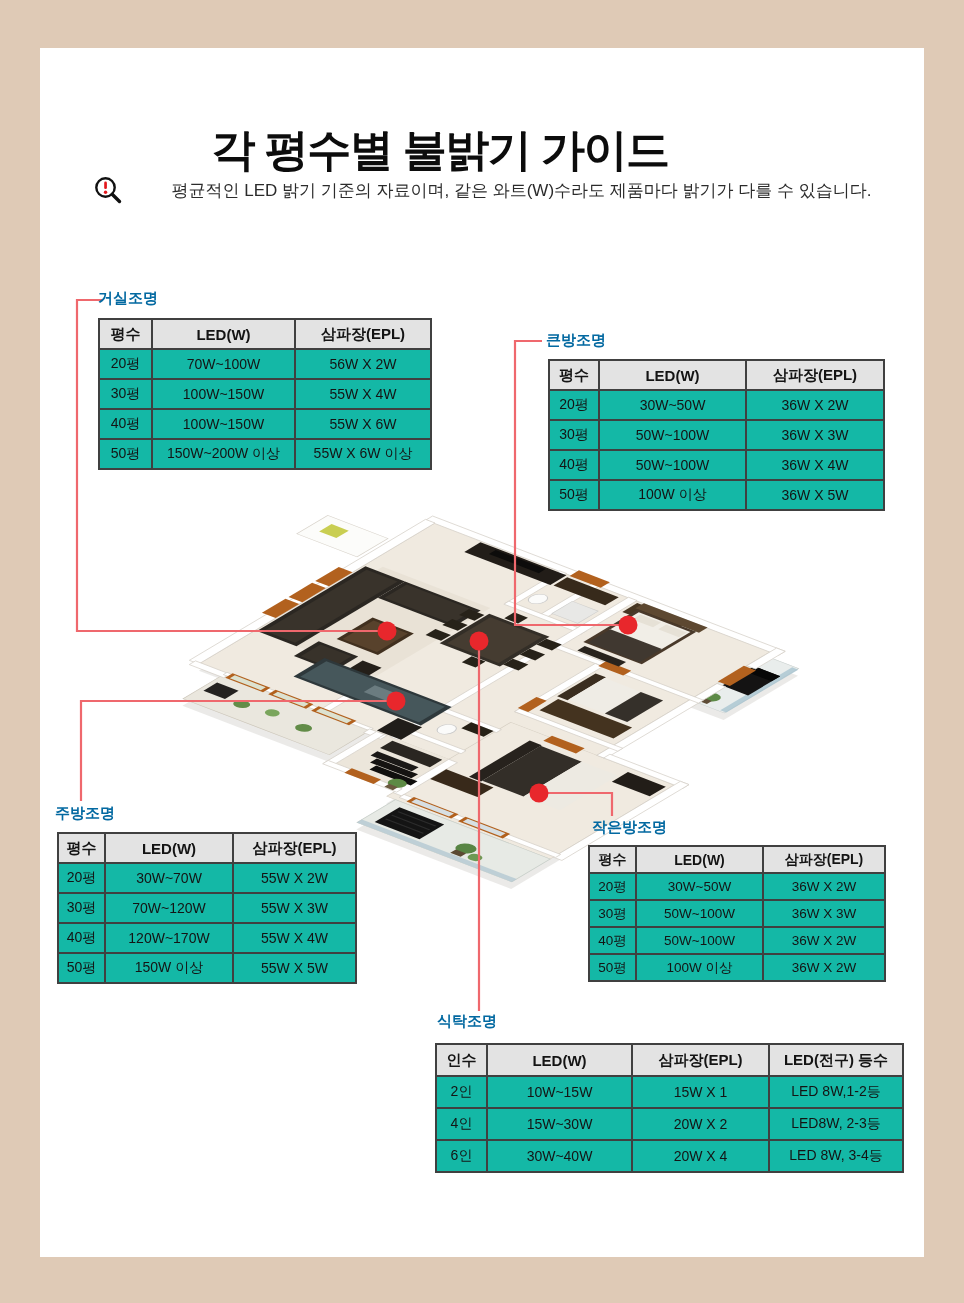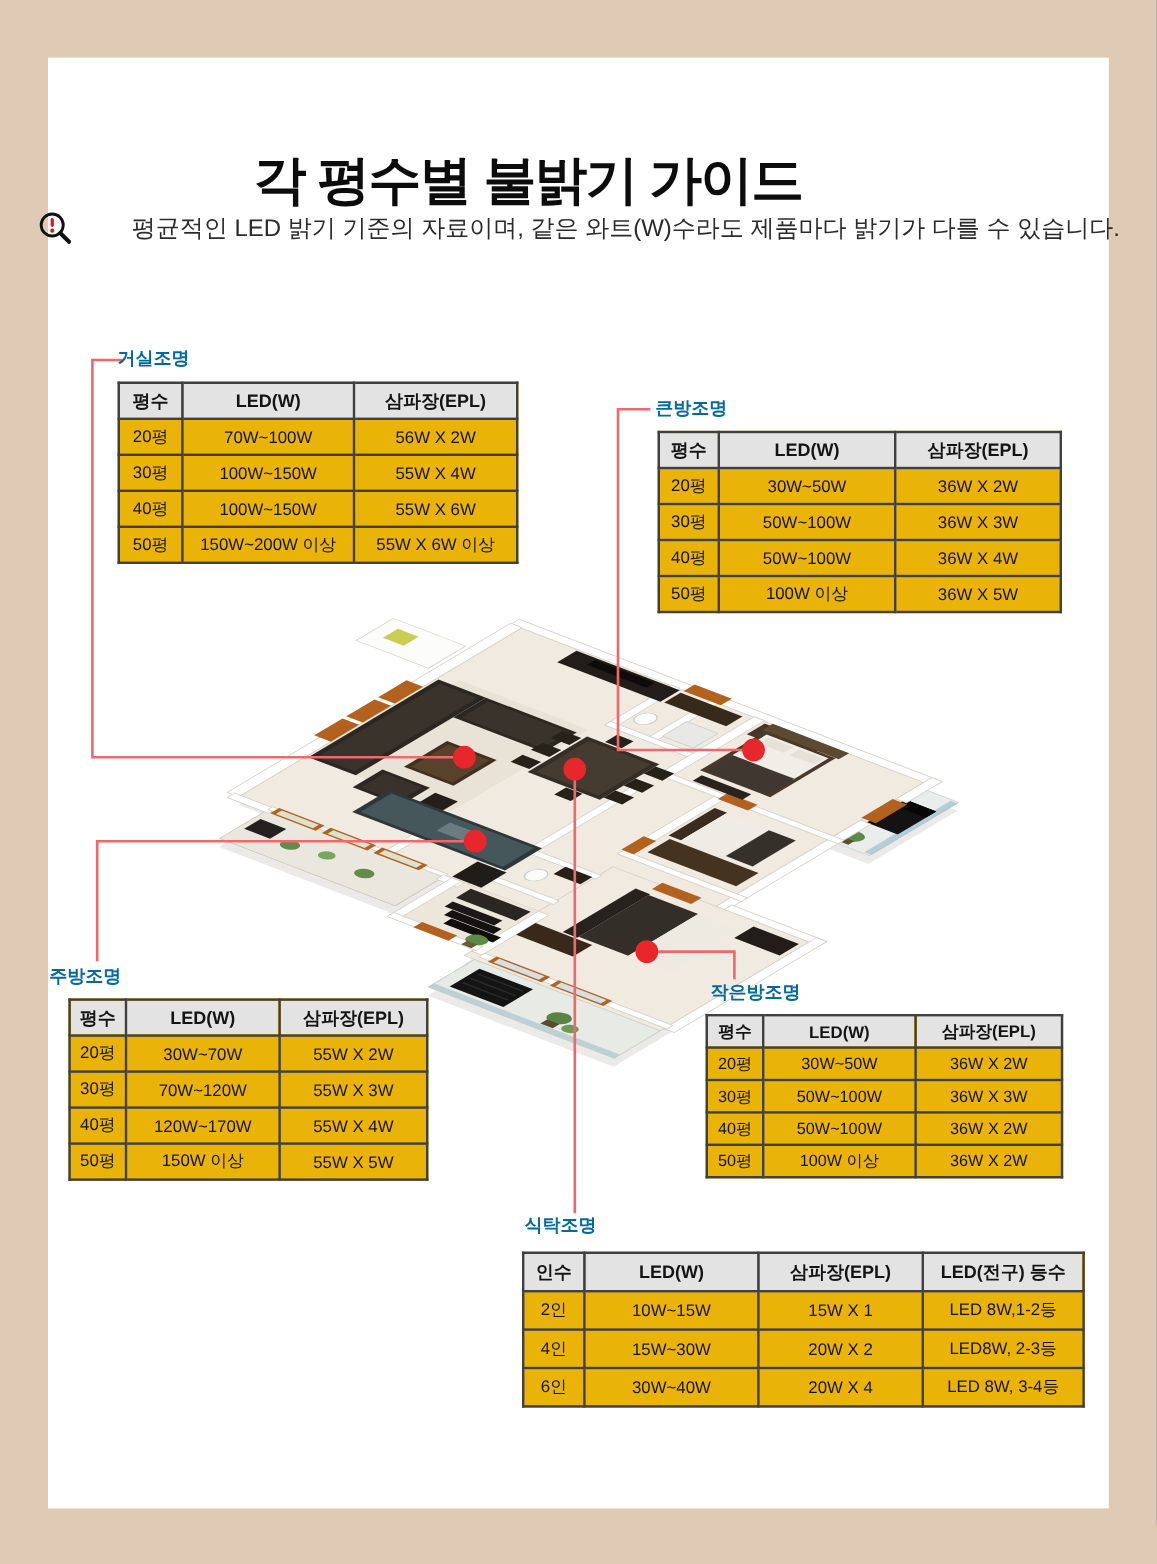--- a/index.html
+++ b/index.html
@@ -3,23 +3,23 @@
 <meta charset="utf-8">
 <style>
   html,body{margin:0;padding:0;background:#888;}
   .page{position:relative;width:964px;height:1303px;background:#dfcab6;
         font-family:"Liberation Sans",sans-serif;overflow:hidden;margin:0 auto;}
   .content{position:absolute;left:40px;top:48px;width:884px;height:1209px;background:#ffffff;}
   .title{position:absolute;left:0;top:92px;width:880px;text-align:center;
          font-size:44px;font-weight:800;color:#0c0c0c;letter-spacing:-1.5px;}
   .notice{position:absolute;left:0;top:175px;width:964px;display:flex;
           justify-content:center;align-items:center;gap:9px;}
-  .notice-text{font-size:20px;color:#2b2b2b;margin-left:40px;}
+  .notice-text{font-size:17px;color:#2b2b2b;margin-left:40px;}
   .callout-label{position:absolute;font-size:15px;font-weight:700;color:#0369a1;white-space:nowrap;}
-  .ctable{position:absolute;border-collapse:collapse;table-layout:fixed;background:#eab308;}
+  .ctable{position:absolute;border-collapse:collapse;table-layout:fixed;background:#14b8a6;}
   .ctable th,.ctable td{border:2px solid #404040;text-align:center;vertical-align:middle;
           padding:0 2px;color:#141414;white-space:nowrap;overflow:hidden;}
   .ctable th{background:#e3e3e3;font-weight:700;font-size:15px;}
   .ctable td{font-size:14px;font-weight:400;}
   .t30 th,.t30 td{height:28px;}
   .t27 th,.t27 td{height:25px;font-size:13.5px;}
   .t27 th{font-size:14px;}
   .t32 th,.t32 td{height:30px;}
   svg.overlay{position:absolute;left:0;top:0;pointer-events:none;}
   svg.floorplan{position:absolute;left:170px;top:495px;}
@@ -304,21 +304,21 @@
       <td>36W X 4W</td>
     </tr>
     <tr>
       <td>50평</td>
       <td>100W 이상</td>
       <td>36W X 5W</td>
     </tr>
   </tbody>
     </table>
 
-  <div class="callout-label" style="left:41px;top:804px">주방조명</div>
+  <div class="callout-label" style="left:55px;top:804px">주방조명</div>
   <table class="ctable t30" style="left:57px;top:832px;width:298px">
     <colgroup>
         <col style="width:47px">
         <col style="width:128px">
         <col style="width:123px">
       </colgroup>
     <tbody>
         <tr>
       <th>평수</th>
       <th>LED(W)</th>

